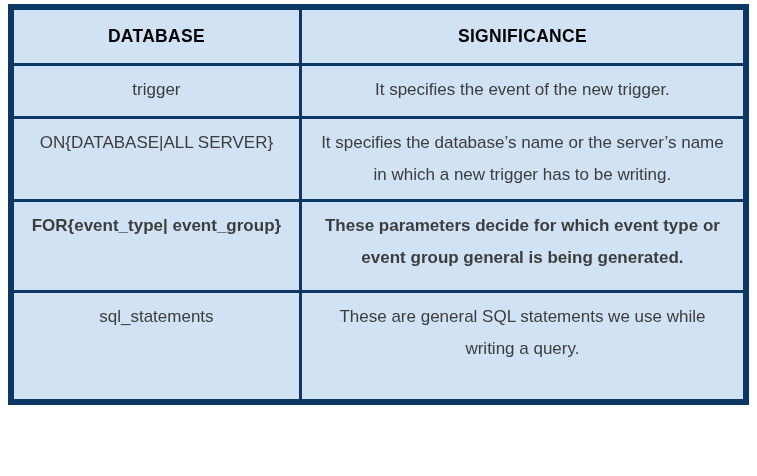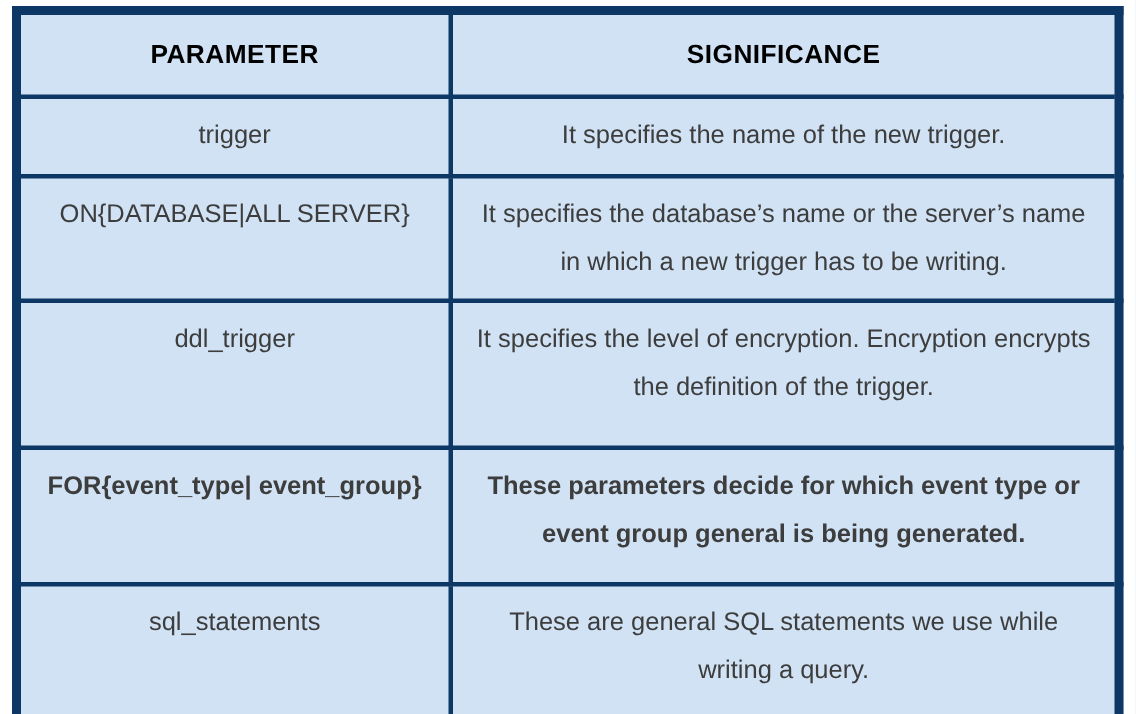--- a/index.html
+++ b/index.html
@@ -55,36 +55,32 @@
 </head>
 <body>
 
 <table class="param-table">
   <colgroup>
     <col class="c-param">
     <col class="c-sig">
   </colgroup>
   <thead>
     <tr class="r-head">
-      <th>PARAMETER</th>
+      <th>DATABASE</th>
       <th>SIGNIFICANCE</th>
     </tr>
   </thead>
   <tbody>
     <tr class="r-0">
       <td>trigger</td>
-      <td>It specifies the name of the new trigger.</td>
+      <td>It specifies the event of the new trigger.</td>
     </tr>
     <tr class="r-1">
       <td>ON{DATABASE|ALL SERVER}</td>
       <td>It specifies the database’s name or the server’s name in which a new trigger has to be writing.</td>
-    </tr>
-    <tr class="r-2">
-      <td>ddl_trigger</td>
-      <td>It specifies the level of encryption. Encryption encrypts the definition of the trigger.</td>
     </tr>
     <tr class="r-3">
       <td>FOR{event_type| event_group}</td>
       <td>These parameters decide for which event type or event group general is being generated.</td>
     </tr>
     <tr class="r-4">
       <td>sql_statements</td>
       <td>These are general SQL statements we use while writing a query.</td>
     </tr>
   </tbody>

